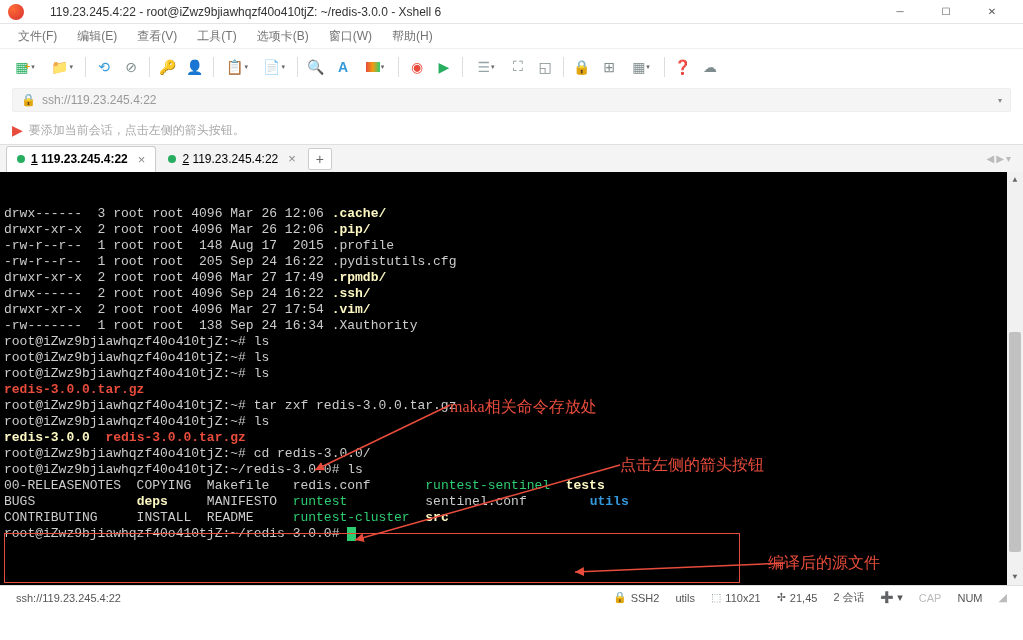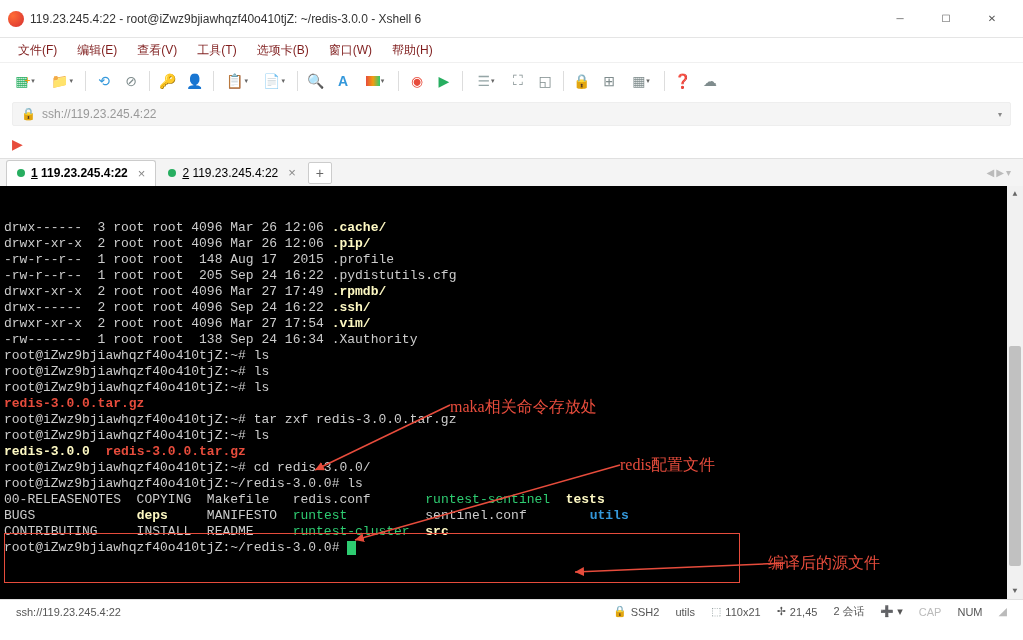--- a/index.html
+++ b/index.html
@@ -1,23 +1,23 @@
 <!DOCTYPE html>
 <html><head>
 <meta charset="utf-8">
 <style>
 * { margin: 0; padding: 0; box-sizing: border-box; }
 body { font-family: "Microsoft YaHei", "Segoe UI", Tahoma, sans-serif; font-size: 12px; background: #fff; overflow: hidden; width: 1023px; height: 640px; position: relative; }
-.titlebar { height: 38px; background: #fff; display: flex; align-items: center; padding: 0 8px; border-bottom: 1px solid #e5e5e5; }
+.titlebar { height: 24px; background: #fff; display: flex; align-items: center; padding: 0 8px; border-bottom: 1px solid #e5e5e5; gap: 20px; }
 .titlebar .app-icon { width: 16px; height: 16px; background: radial-gradient(circle at 30% 30%, #ff6b35, #d63031); border-radius: 50%; margin-right: 6px; }
 .titlebar .title { flex: 1; font-size: 12px; color: #333; }
 .titlebar .winbtns { display: flex; gap: 0; }
 .titlebar .winbtn { width: 46px; height: 30px; display: flex; align-items: center; justify-content: center; color: #555; cursor: pointer; font-size: 10px; }
 .menubar { height: 24px; display: flex; align-items: center; padding: 0 10px; gap: 4px; background: #fff; }
-.menubar .menuitem { padding: 2px 8px; cursor: pointer; color: #7f1d1d; }
+.menubar .menuitem { padding: 2px 8px; cursor: pointer; color: #737373; }
 .toolbar { height: 36px; display: flex; align-items: center; padding: 0 8px; gap: 3px; background: #fff; border-top: 1px solid #f0f0f0; }
 .tbtn { width: 24px; height: 24px; display: flex; align-items: center; justify-content: center; cursor: pointer; border-radius: 2px; font-size: 14px; }
 .tbtn.dd { width: 34px; }
 .tsep { width: 1px; height: 20px; background: #ddd; margin: 0 3px; }
 .tbtn .chev { font-size: 7px; margin-left: 1px; color: #666; }
 .addressbar { height: 32px; display: flex; align-items: center; padding: 4px 12px; background: #fff; }
 .addressbox { flex: 1; height: 24px; background: #f5f5f5; border: 1px solid #eee; border-radius: 2px; display: flex; align-items: center; padding: 0 8px; color: #999; gap: 6px; }
 .addressbox .lock { color: #f0ad4e; font-size: 12px; }
 .addressbox .dd { margin-left: auto; font-size: 8px; color: #888; }
 .hintbar { height: 28px; display: flex; align-items: center; padding: 0 12px; background: #fff; color: #aaa; gap: 6px; }
@@ -157,20 +157,21 @@
 <div class="addressbar">
   <div class="addressbox">
     <span class="lock">🔒</span>
     <span>ssh://119.23.245.4:22</span>
     <span class="dd">▾</span>
   </div>
 </div>
 
 <div class="hintbar">
   <span class="flag">▶</span>
+  <span>要添加当前会话，点击左侧的箭头按钮。</span>
 </div>
 
 <div class="tabbar">
   <div class="tab active">
     <span class="dot g"></span>
     <span style="font-weight:bold"><u>1</u> 119.23.245.4:22</span>
     <span class="close">×</span>
   </div>
   <div class="tab">
     <span class="dot g"></span>
@@ -207,21 +208,21 @@
     </div>
   <div class="sseg">✢ <span>21,45</span></div>
   <div class="sseg">2 会话</div>
   <div class="sseg">➕ ▾</div>
   <div class="sseg" style="color:#bbb">CAP</div>
   <div class="sseg">NUM</div>
   <div class="sseg" style="color:#bbb">◢</div>
 </div>
 
 <div class="annot" style="left:450px; top:397px">maka相关命令存放处</div>
-<div class="annot" style="left:620px; top:455px">redis配置文件</div>
+<div class="annot" style="left:620px; top:455px">点击左侧的箭头按钮</div>
 <div class="annot" style="left:768px; top:553px">编译后的源文件</div>
 <div class="redbox" style="left:4px; top:533px; width:736px; height:50px"></div>
 
 <svg class="arrow" style="left:310px; top:400px" width="150" height="80">
   <defs>
       <marker id="ah1" markerWidth="8" markerHeight="8" refX="6" refY="3" orient="auto">
         <path d="M0,0 L6,3 L0,6 Z" fill="#e74c3c"></path>
       </marker>
     </defs>
   <line x1="140" y1="5" x2="5" y2="70" stroke="#e74c3c" stroke-width="1.5" marker-end="url(#ah1)"></line>

